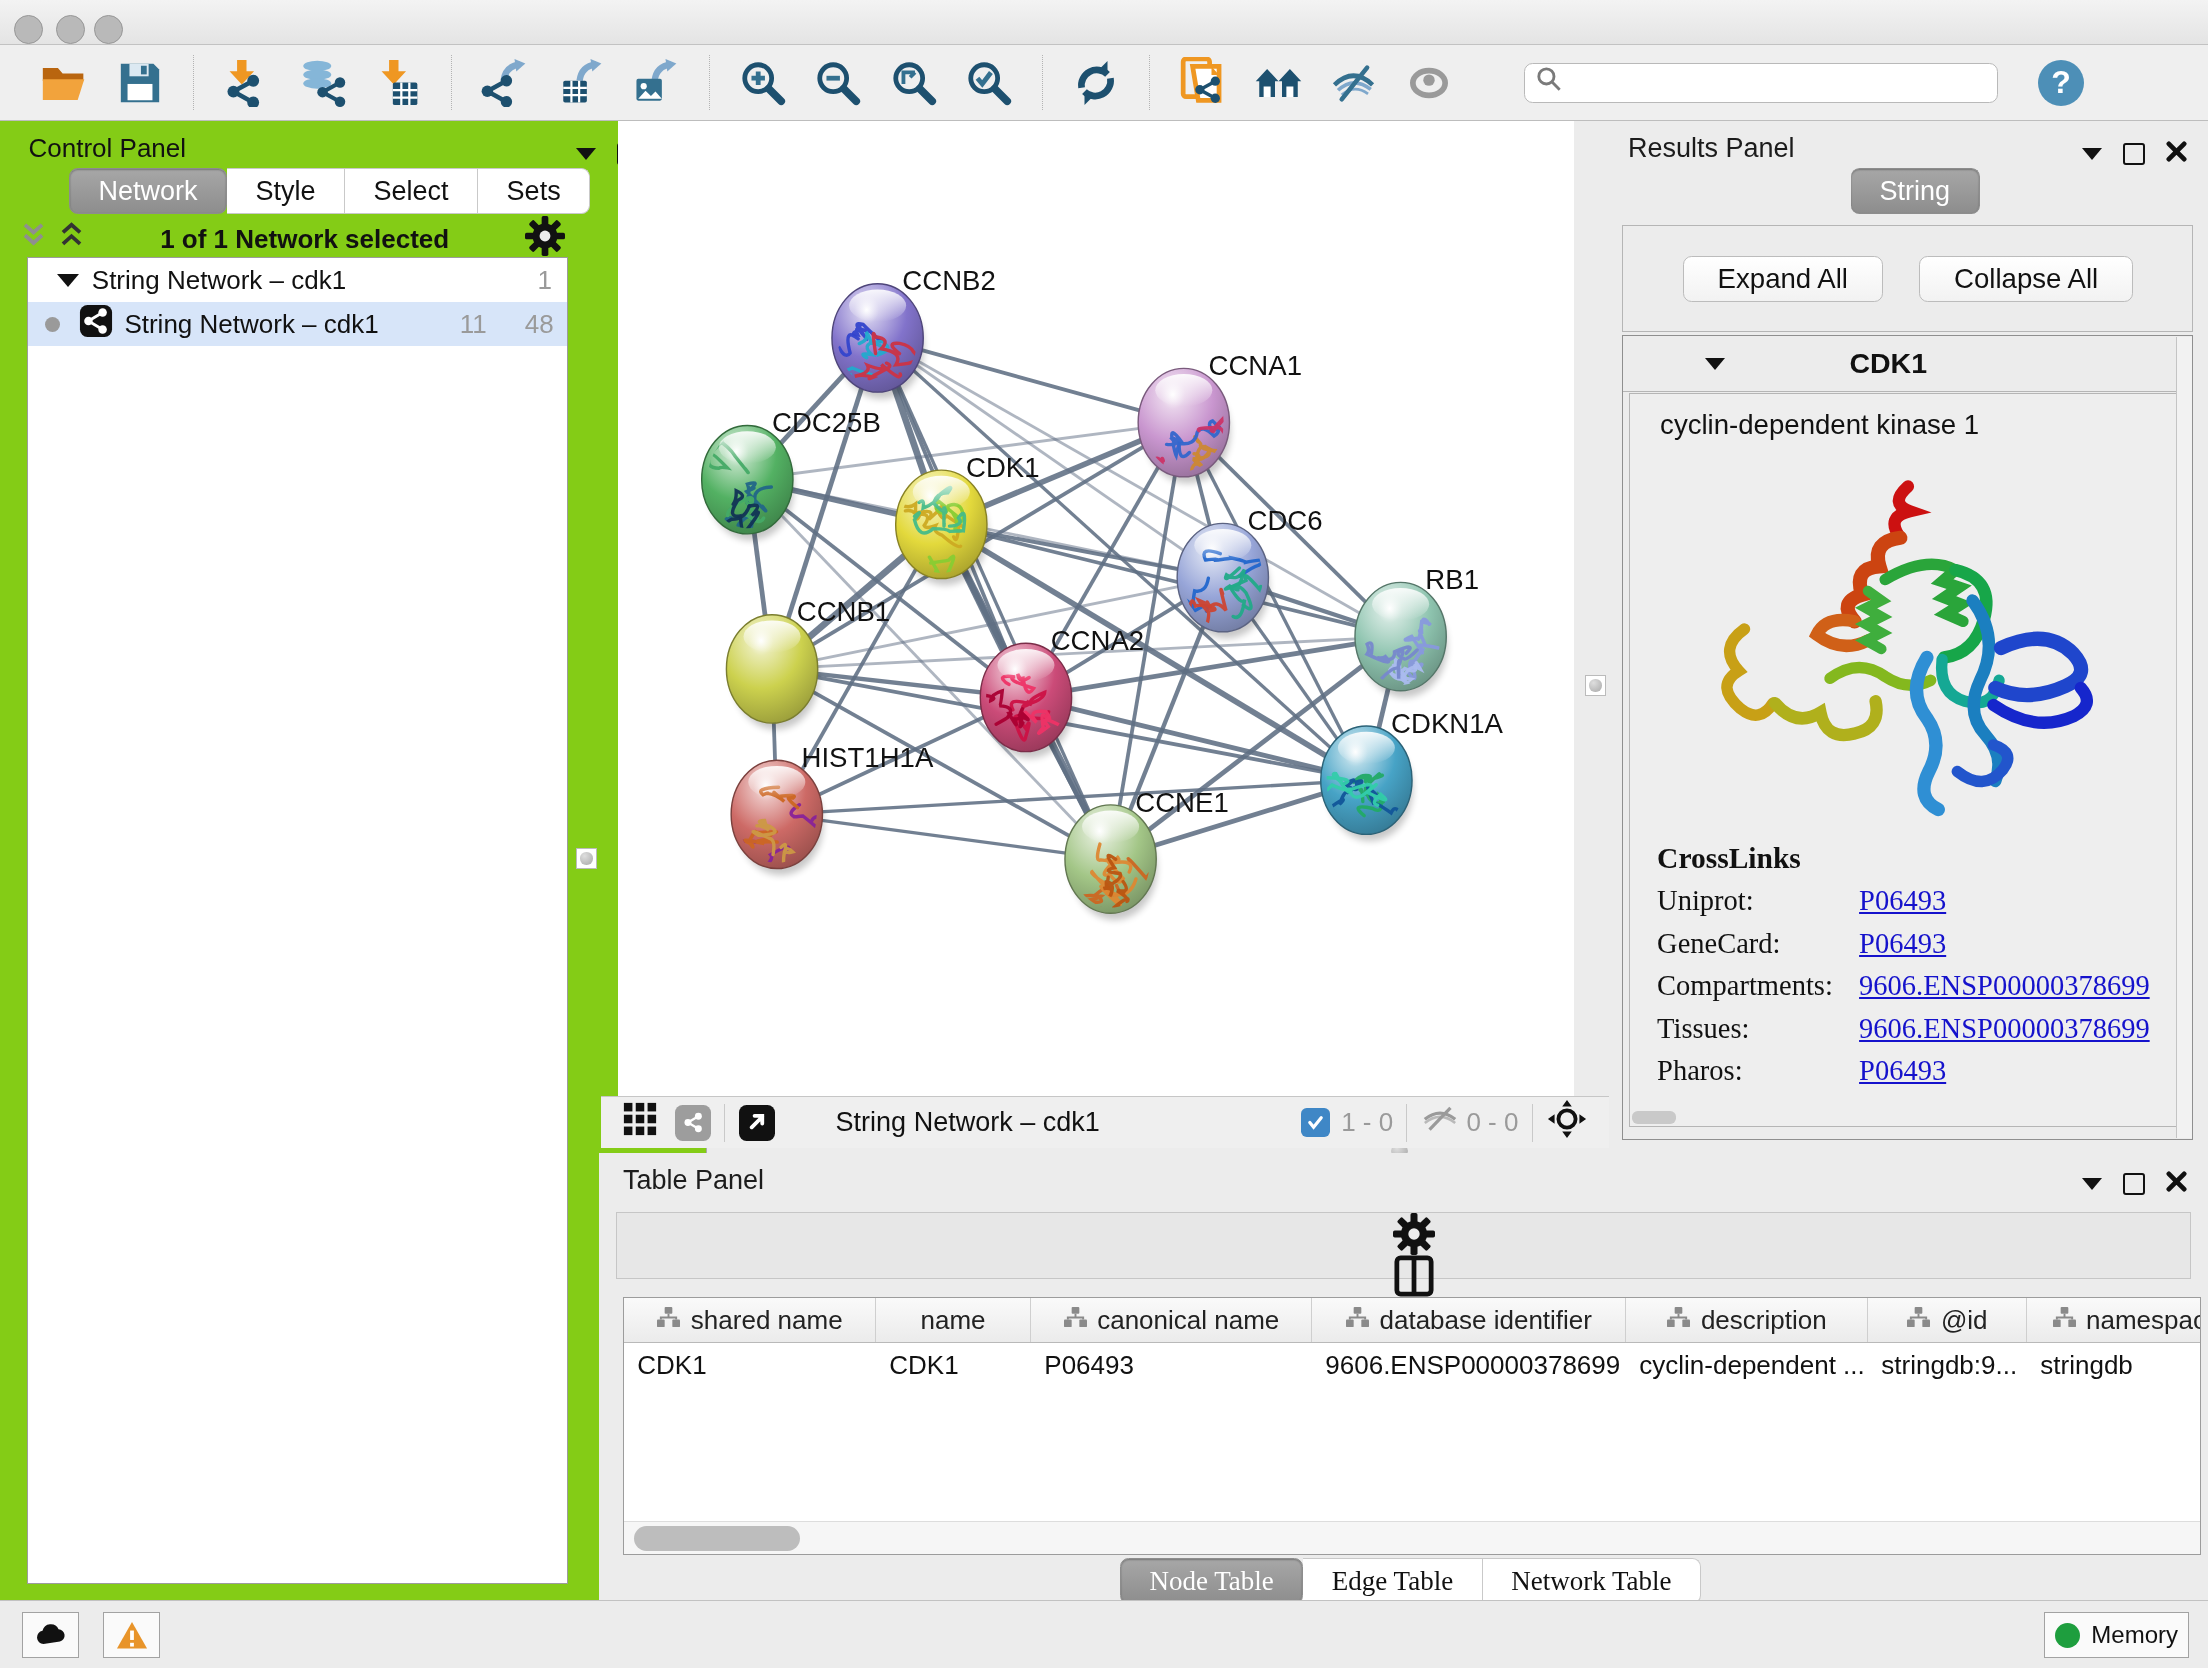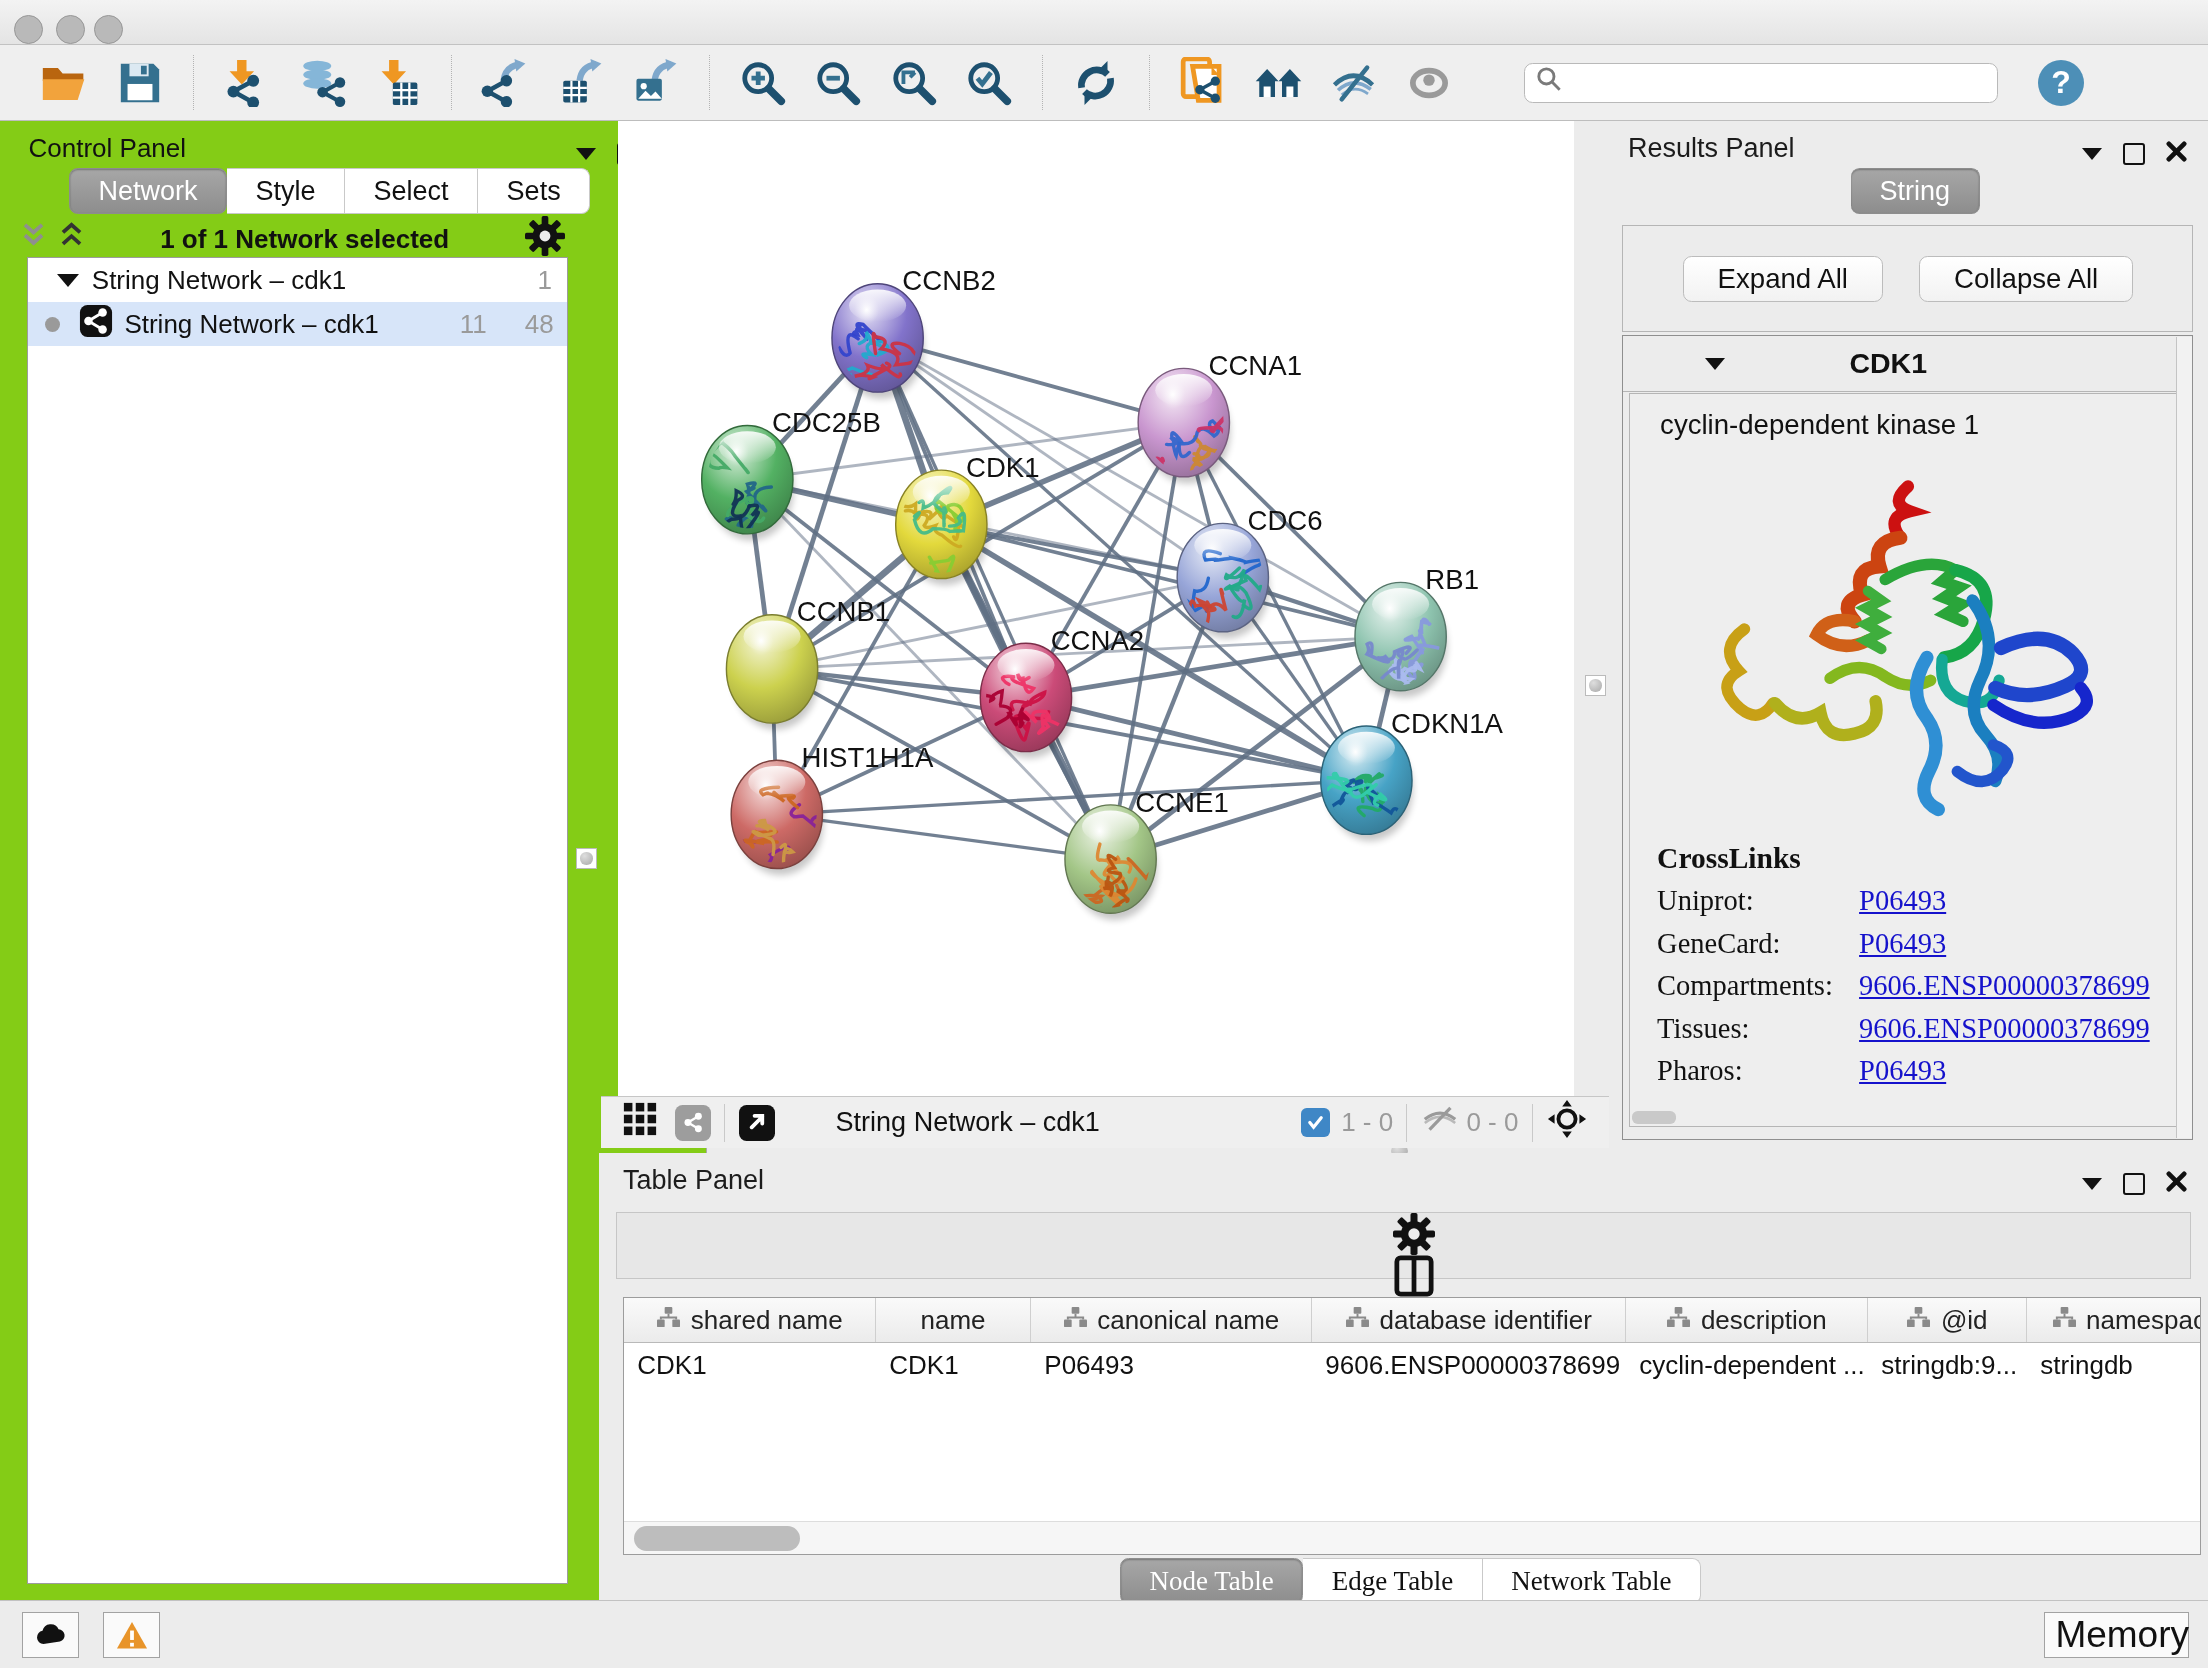--- a/index.html
+++ b/index.html
@@ -978,18 +978,18 @@
       </span>
     <span class="abs sb-btn" style="left:103px;width:55px">
       <svg width="32" height="28.5" viewBox="0 0 34 30">
           <path d="M17 1 L33 29 H1 Z" fill="#e8942a"></path>
           <rect x="15" y="10" width="4" height="10" fill="#fff"></rect>
           <rect x="15" y="23" width="4" height="4" fill="#fff"></rect>
         </svg>
       </span>
     <span class="abs sb-btn" style="right:19px;width:143px;gap:11.4px">
       <span id="mem-dot" style="width: 25px; height: 25px; border-radius: 50%; background: rgb(30, 158, 62);"></span>
-      <span style="font-size:37px">Memory</span>
+      <span style="font-size:24px">Memory</span>
     </span>
   </div>
 
 </div>
 
 
 </body></html>

